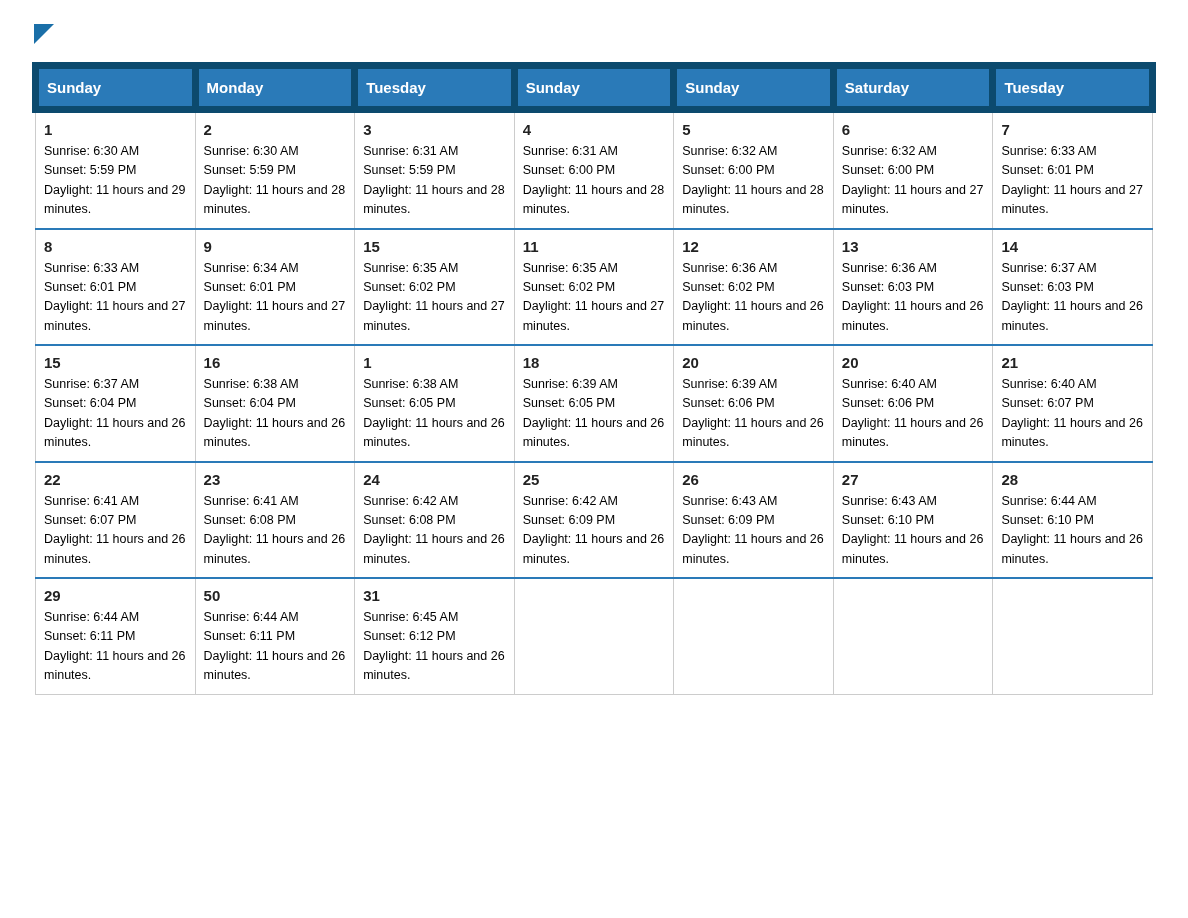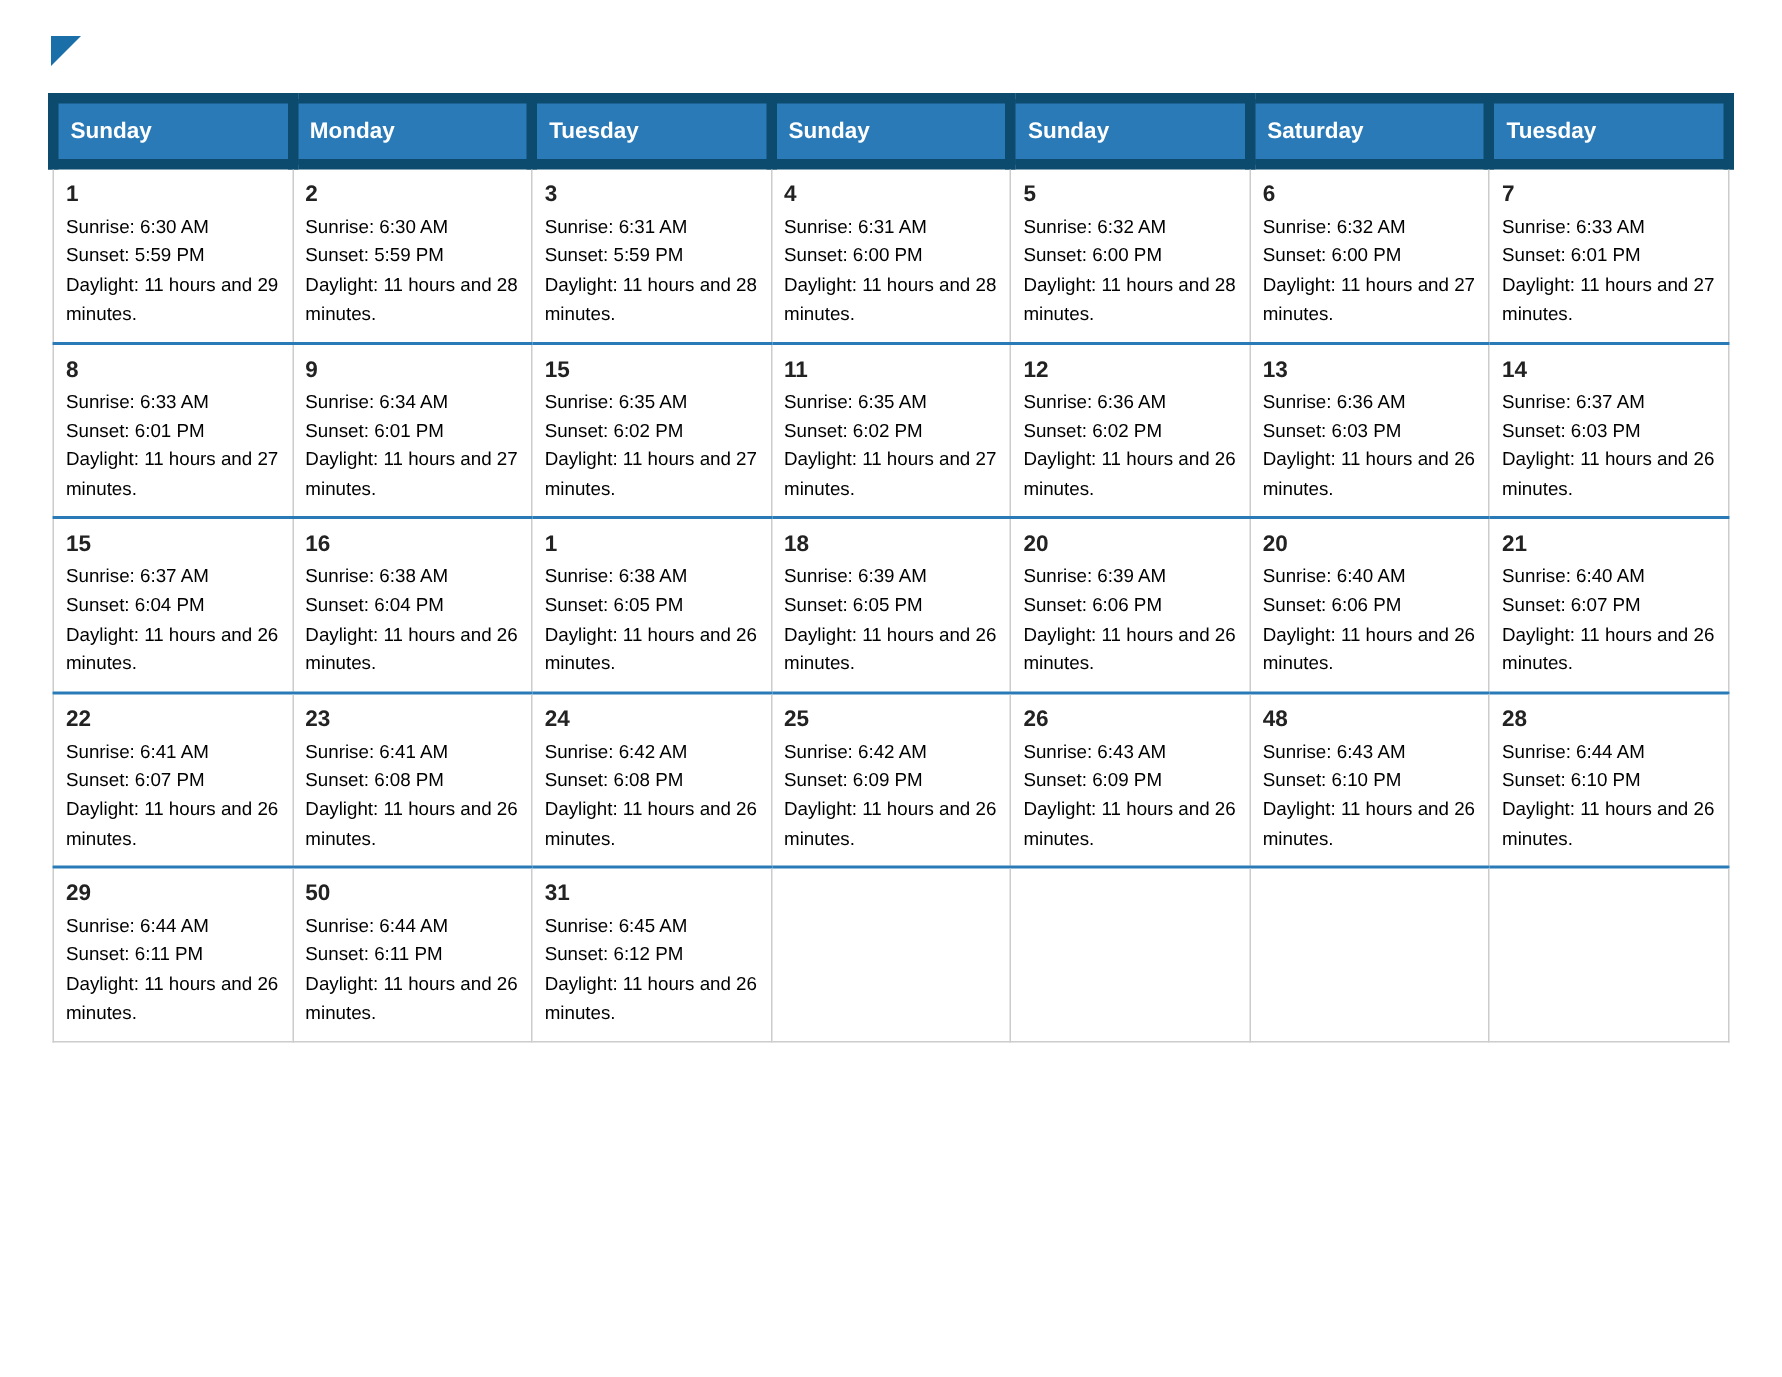--- a/index.html
+++ b/index.html
@@ -226,21 +226,21 @@
         </td>
         <td>
           <span class="day-num">25</span>
           <div class="day-info">Sunrise: 6:42 AM<br>Sunset: 6:09 PM<br>Daylight: 11 hours and 26 minutes.</div>
         </td>
         <td>
           <span class="day-num">26</span>
           <div class="day-info">Sunrise: 6:43 AM<br>Sunset: 6:09 PM<br>Daylight: 11 hours and 26 minutes.</div>
         </td>
         <td>
-          <span class="day-num">48</span>
+          <span class="day-num">27</span>
           <div class="day-info">Sunrise: 6:43 AM<br>Sunset: 6:10 PM<br>Daylight: 11 hours and 26 minutes.</div>
         </td>
         <td>
           <span class="day-num">28</span>
           <div class="day-info">Sunrise: 6:44 AM<br>Sunset: 6:10 PM<br>Daylight: 11 hours and 26 minutes.</div>
         </td>
       </tr>
       <tr>
         <td>
           <span class="day-num">29</span>

